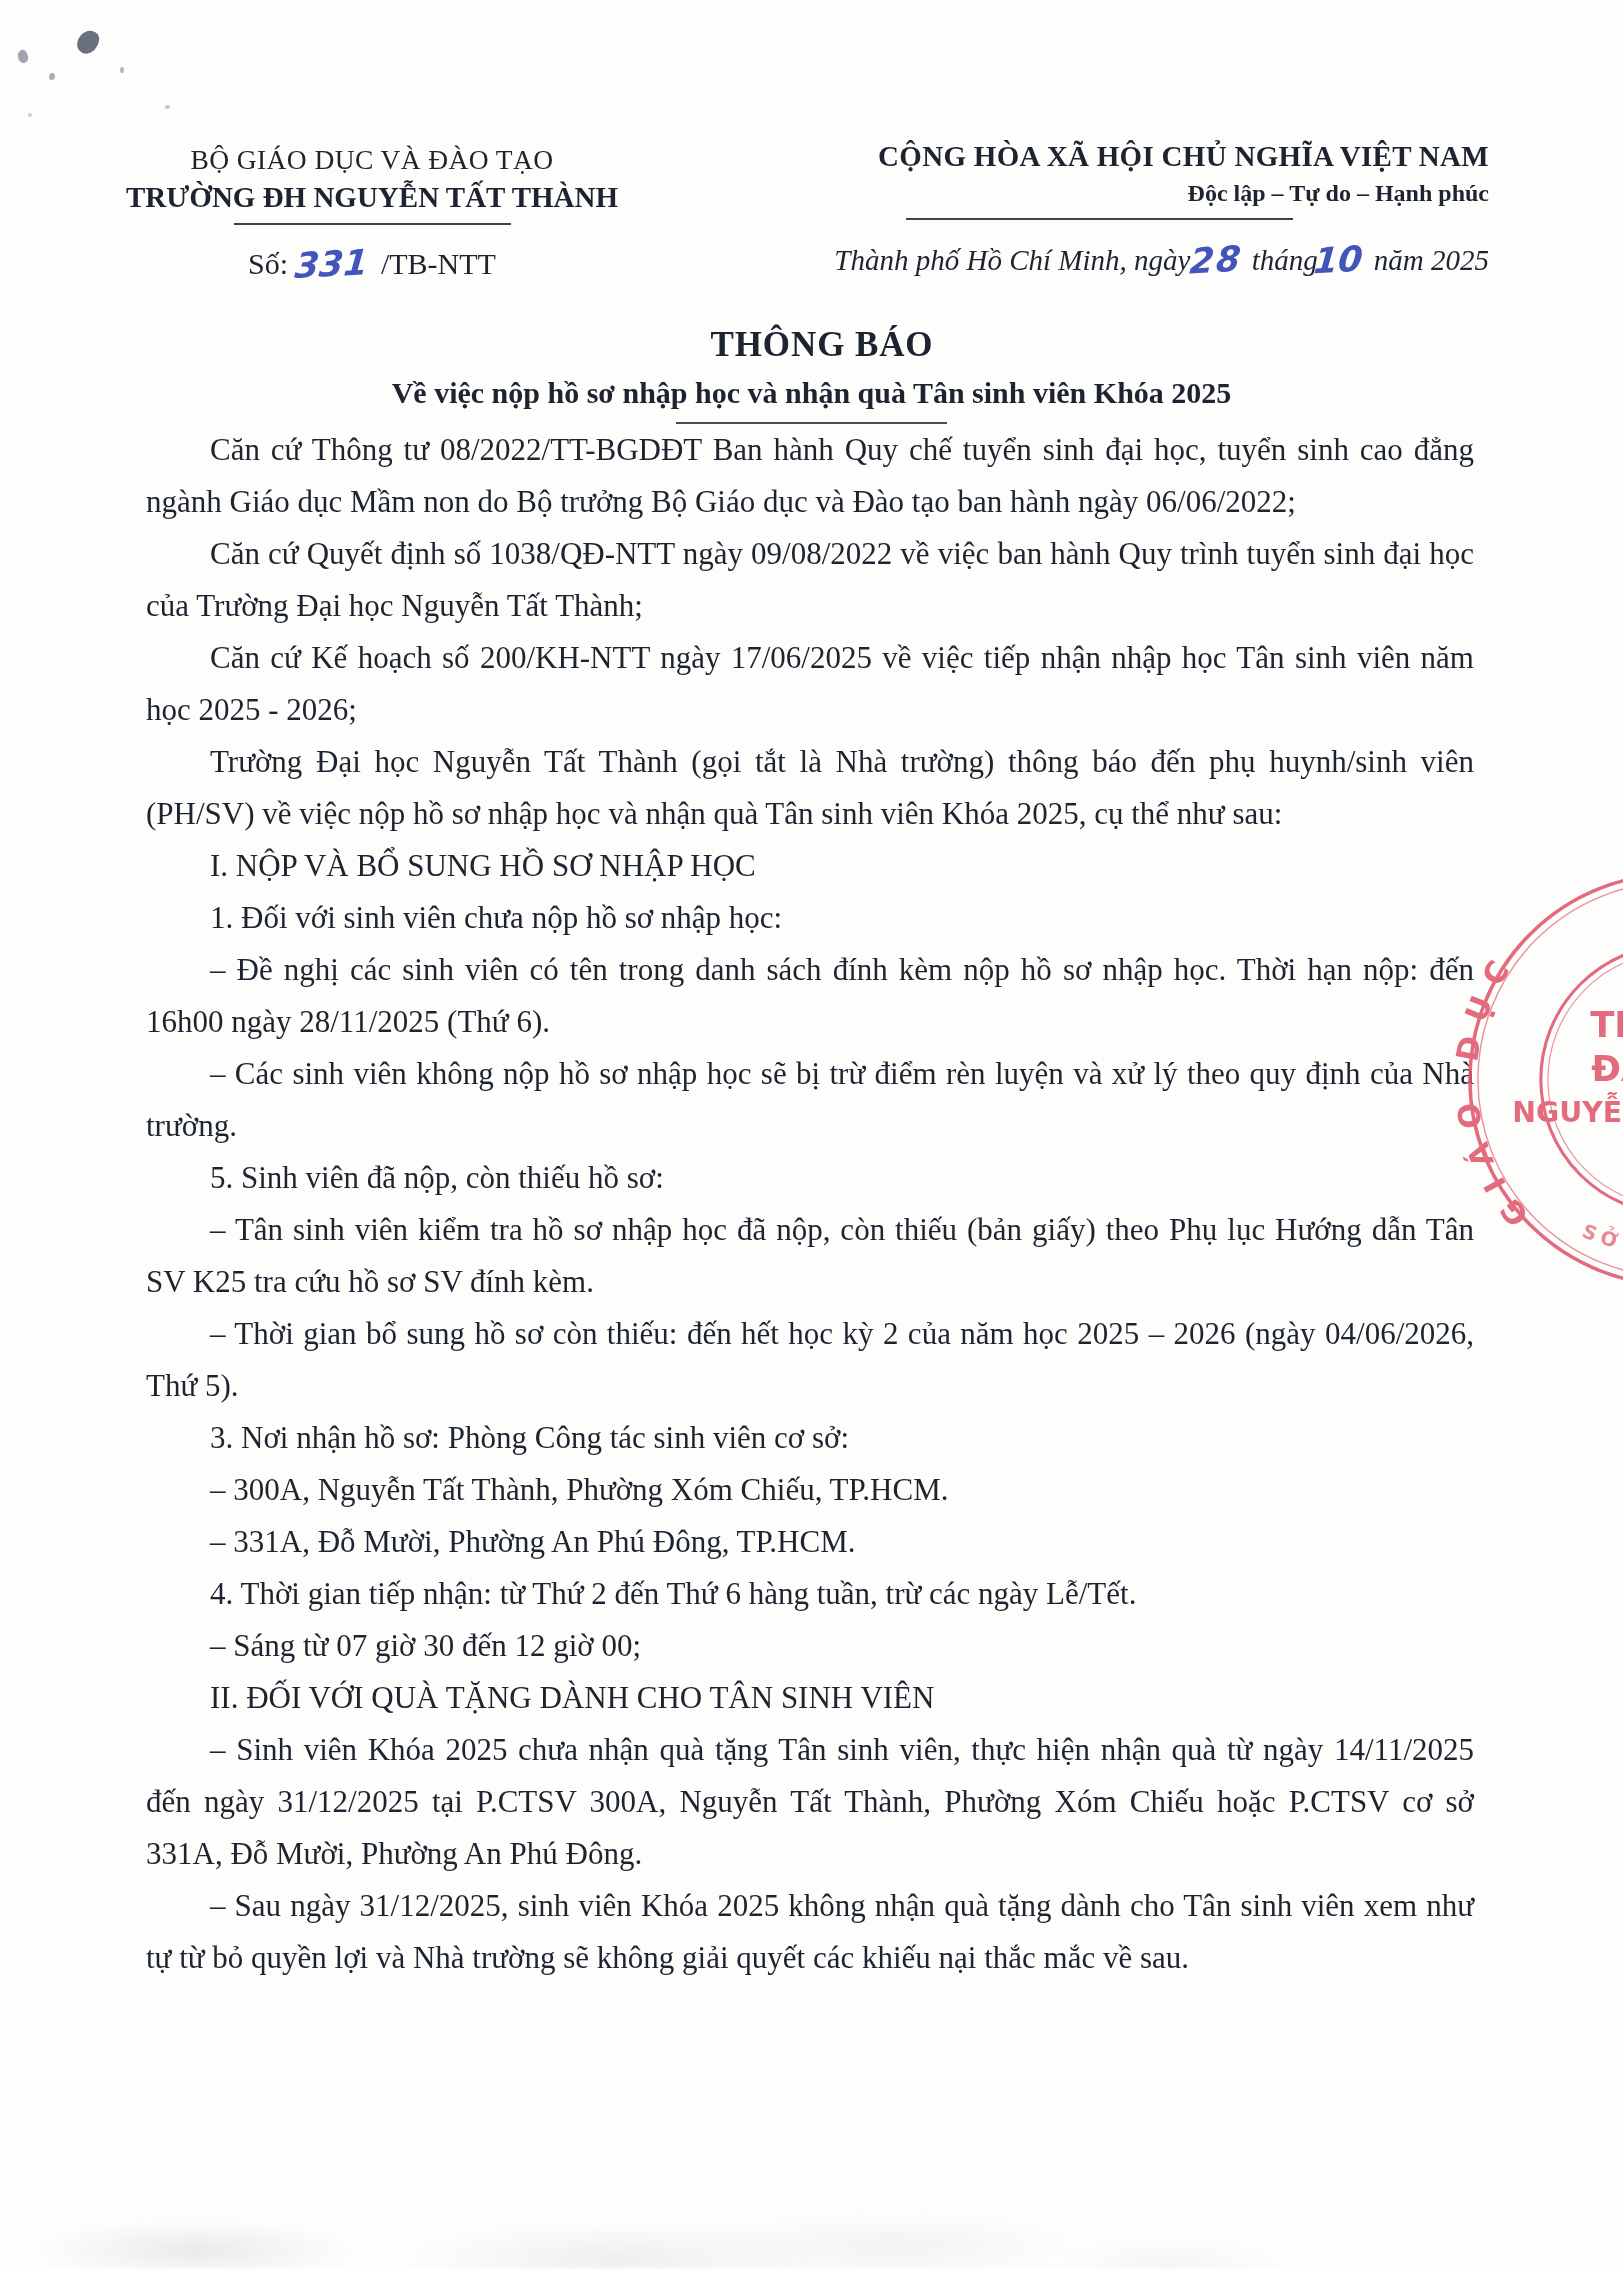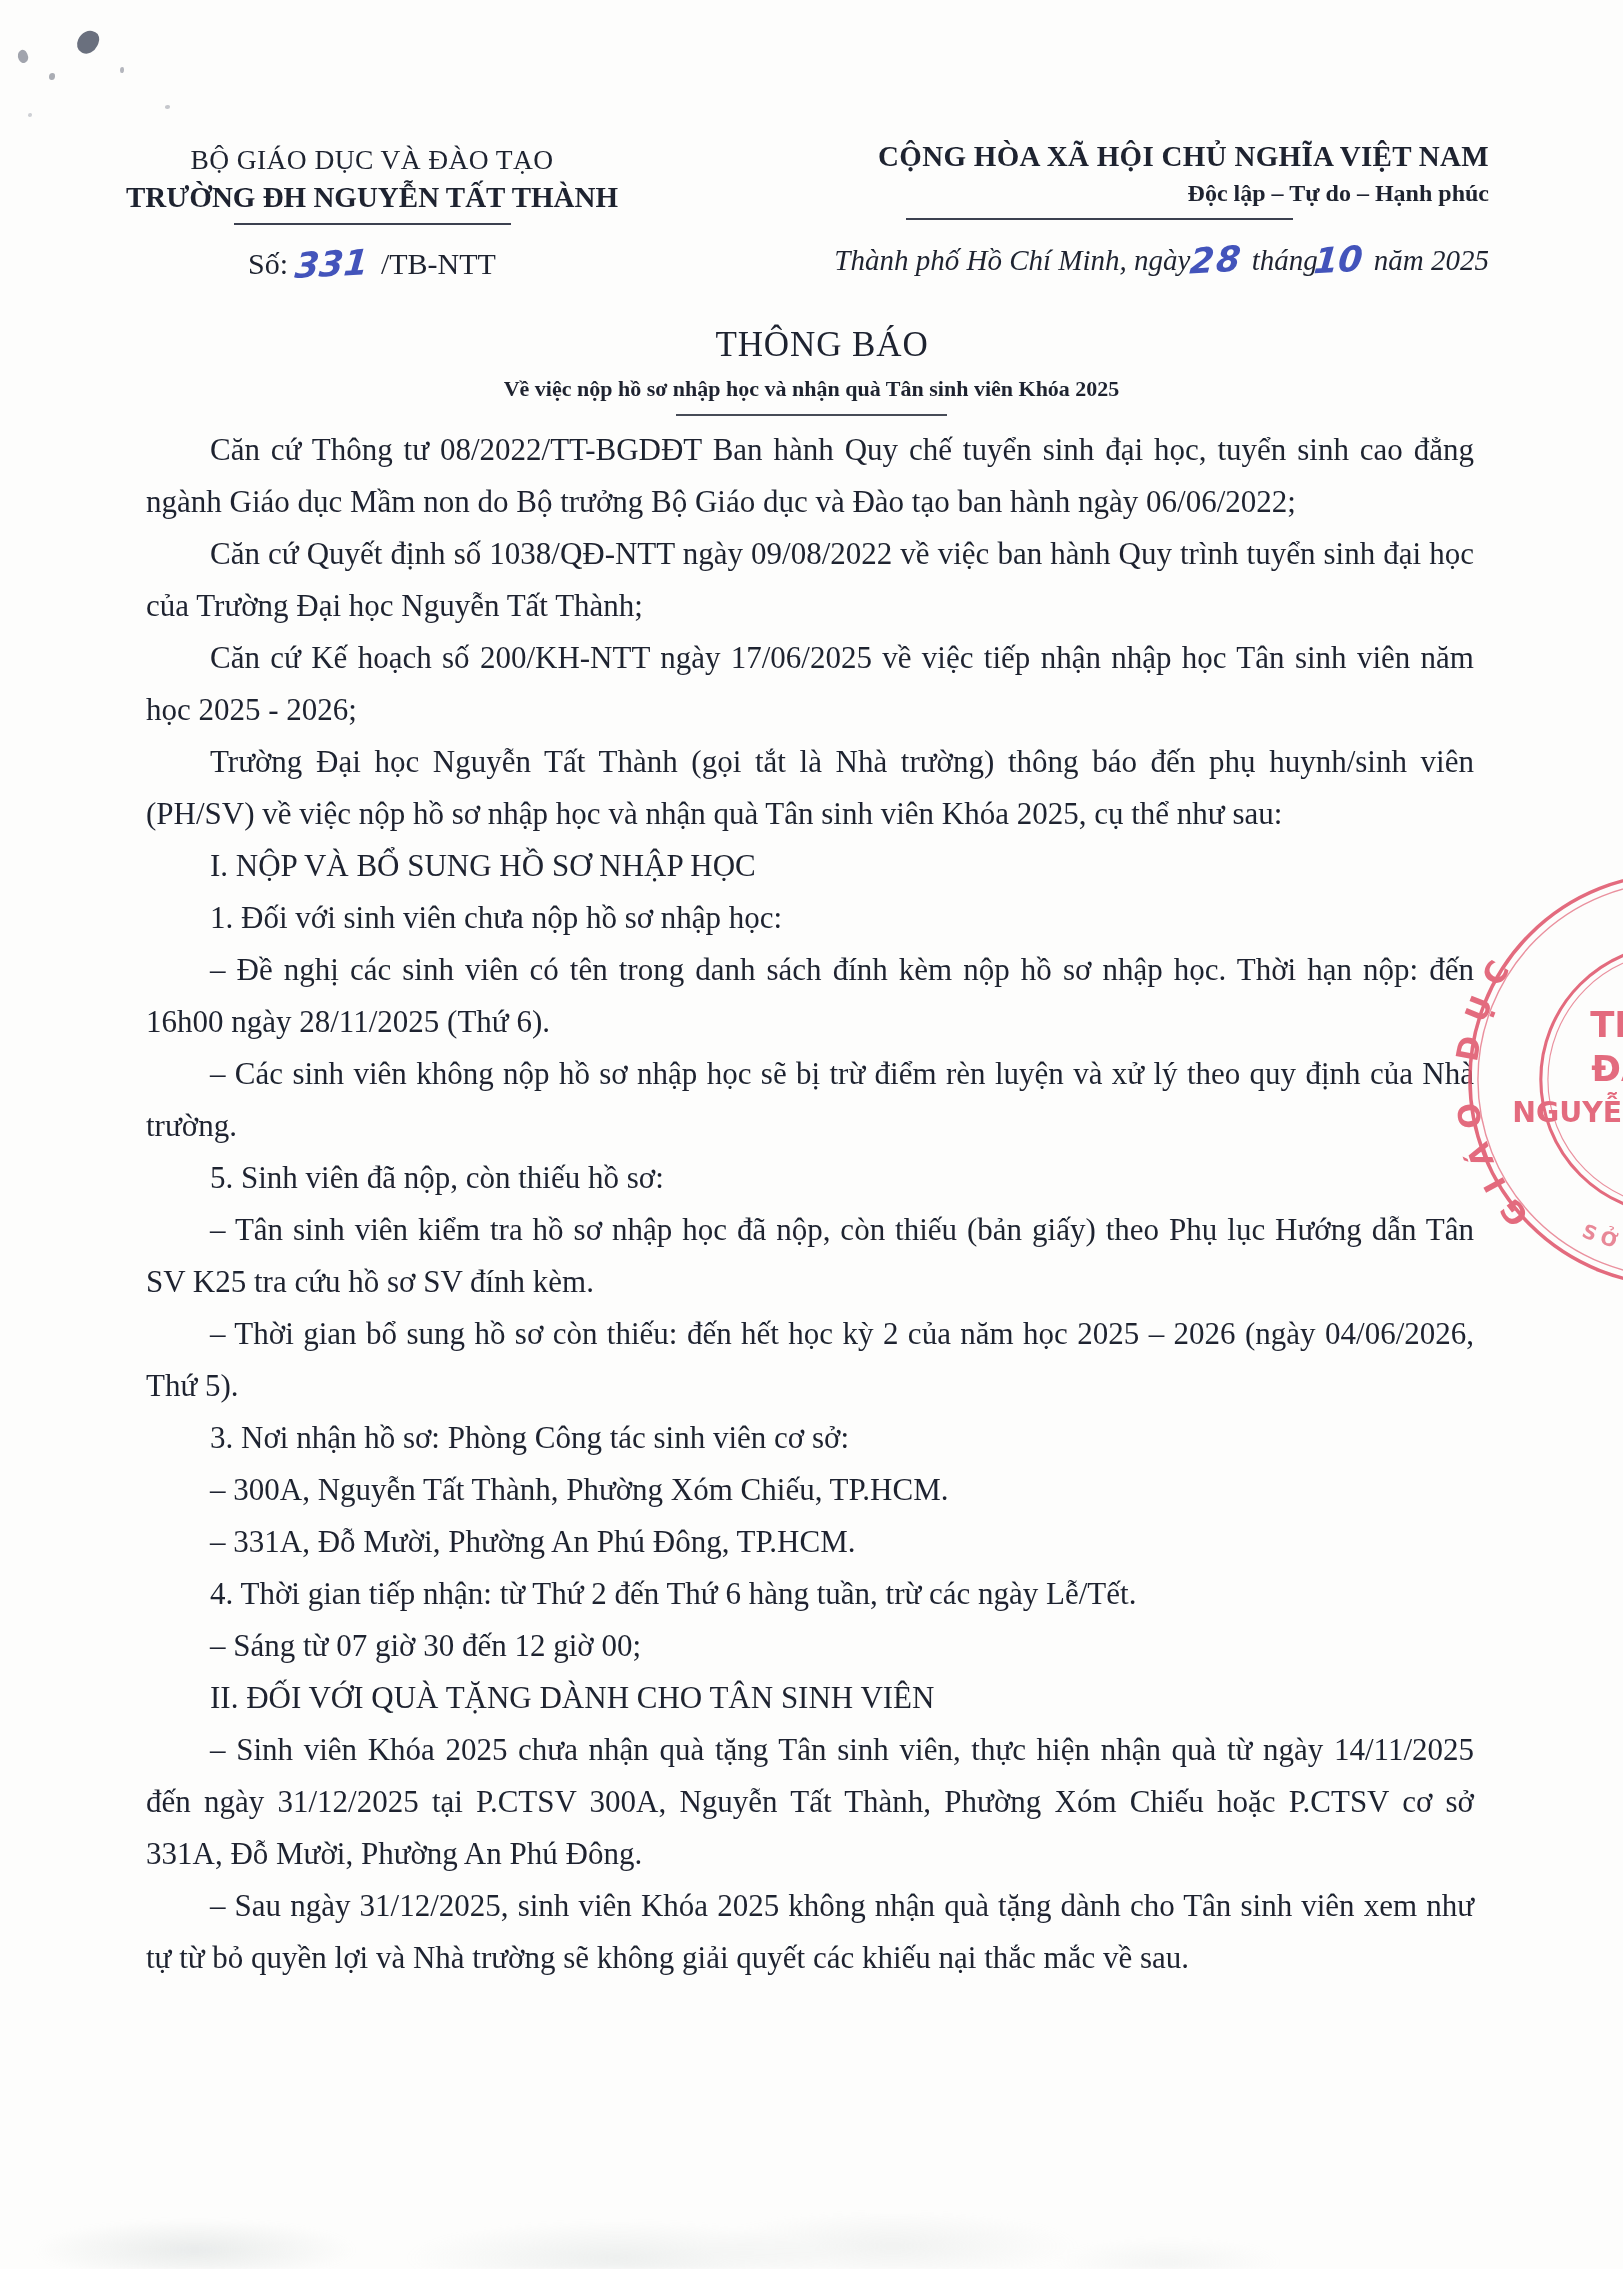--- a/index.html
+++ b/index.html
@@ -27,22 +27,22 @@
     color:#4354bb; font-size:35px; font-weight:600; font-style:italic;
     transform:rotate(-3deg) skewX(-8deg); line-height:1;
     position:relative; top:2.7px;
   }
   .hand.num { margin:0 5.3px 0 7px; }
   .hand.day { margin:0 1.8px 0 0; letter-spacing:1.8px; }
   .hand.month { margin:0 3.5px 0 -3.5px; }
 
   
   .title-block { position:absolute; top:325px; left:0; width:100%; text-align:center; }
-  .title-main { font-size:35px; font-weight:normal; letter-spacing:0.9px;padding-left:21px; }
-  .title-sub  { font-size:22px; font-weight:bold; margin-top:10.6px; }
+  .title-main { font-size:35px; font-weight:bold; letter-spacing:0.9px;padding-left:21px; }
+  .title-sub  { font-size:30px; font-weight:bold; margin-top:10.6px; }
   .title-rule { width:271px; height:0; border-top:2.7px solid #474c57; margin:12.4px auto 0 auto; }
 
   
   .body-text { position:absolute; top:424px; left:146px; width:1328px; }
   .body-text p {
     margin:0; font-size:31px; line-height:52px;
     text-align:justify; text-indent:64px;
   }
   .body-text p.left { text-align:left; }
   .b { font-weight:normal; }

